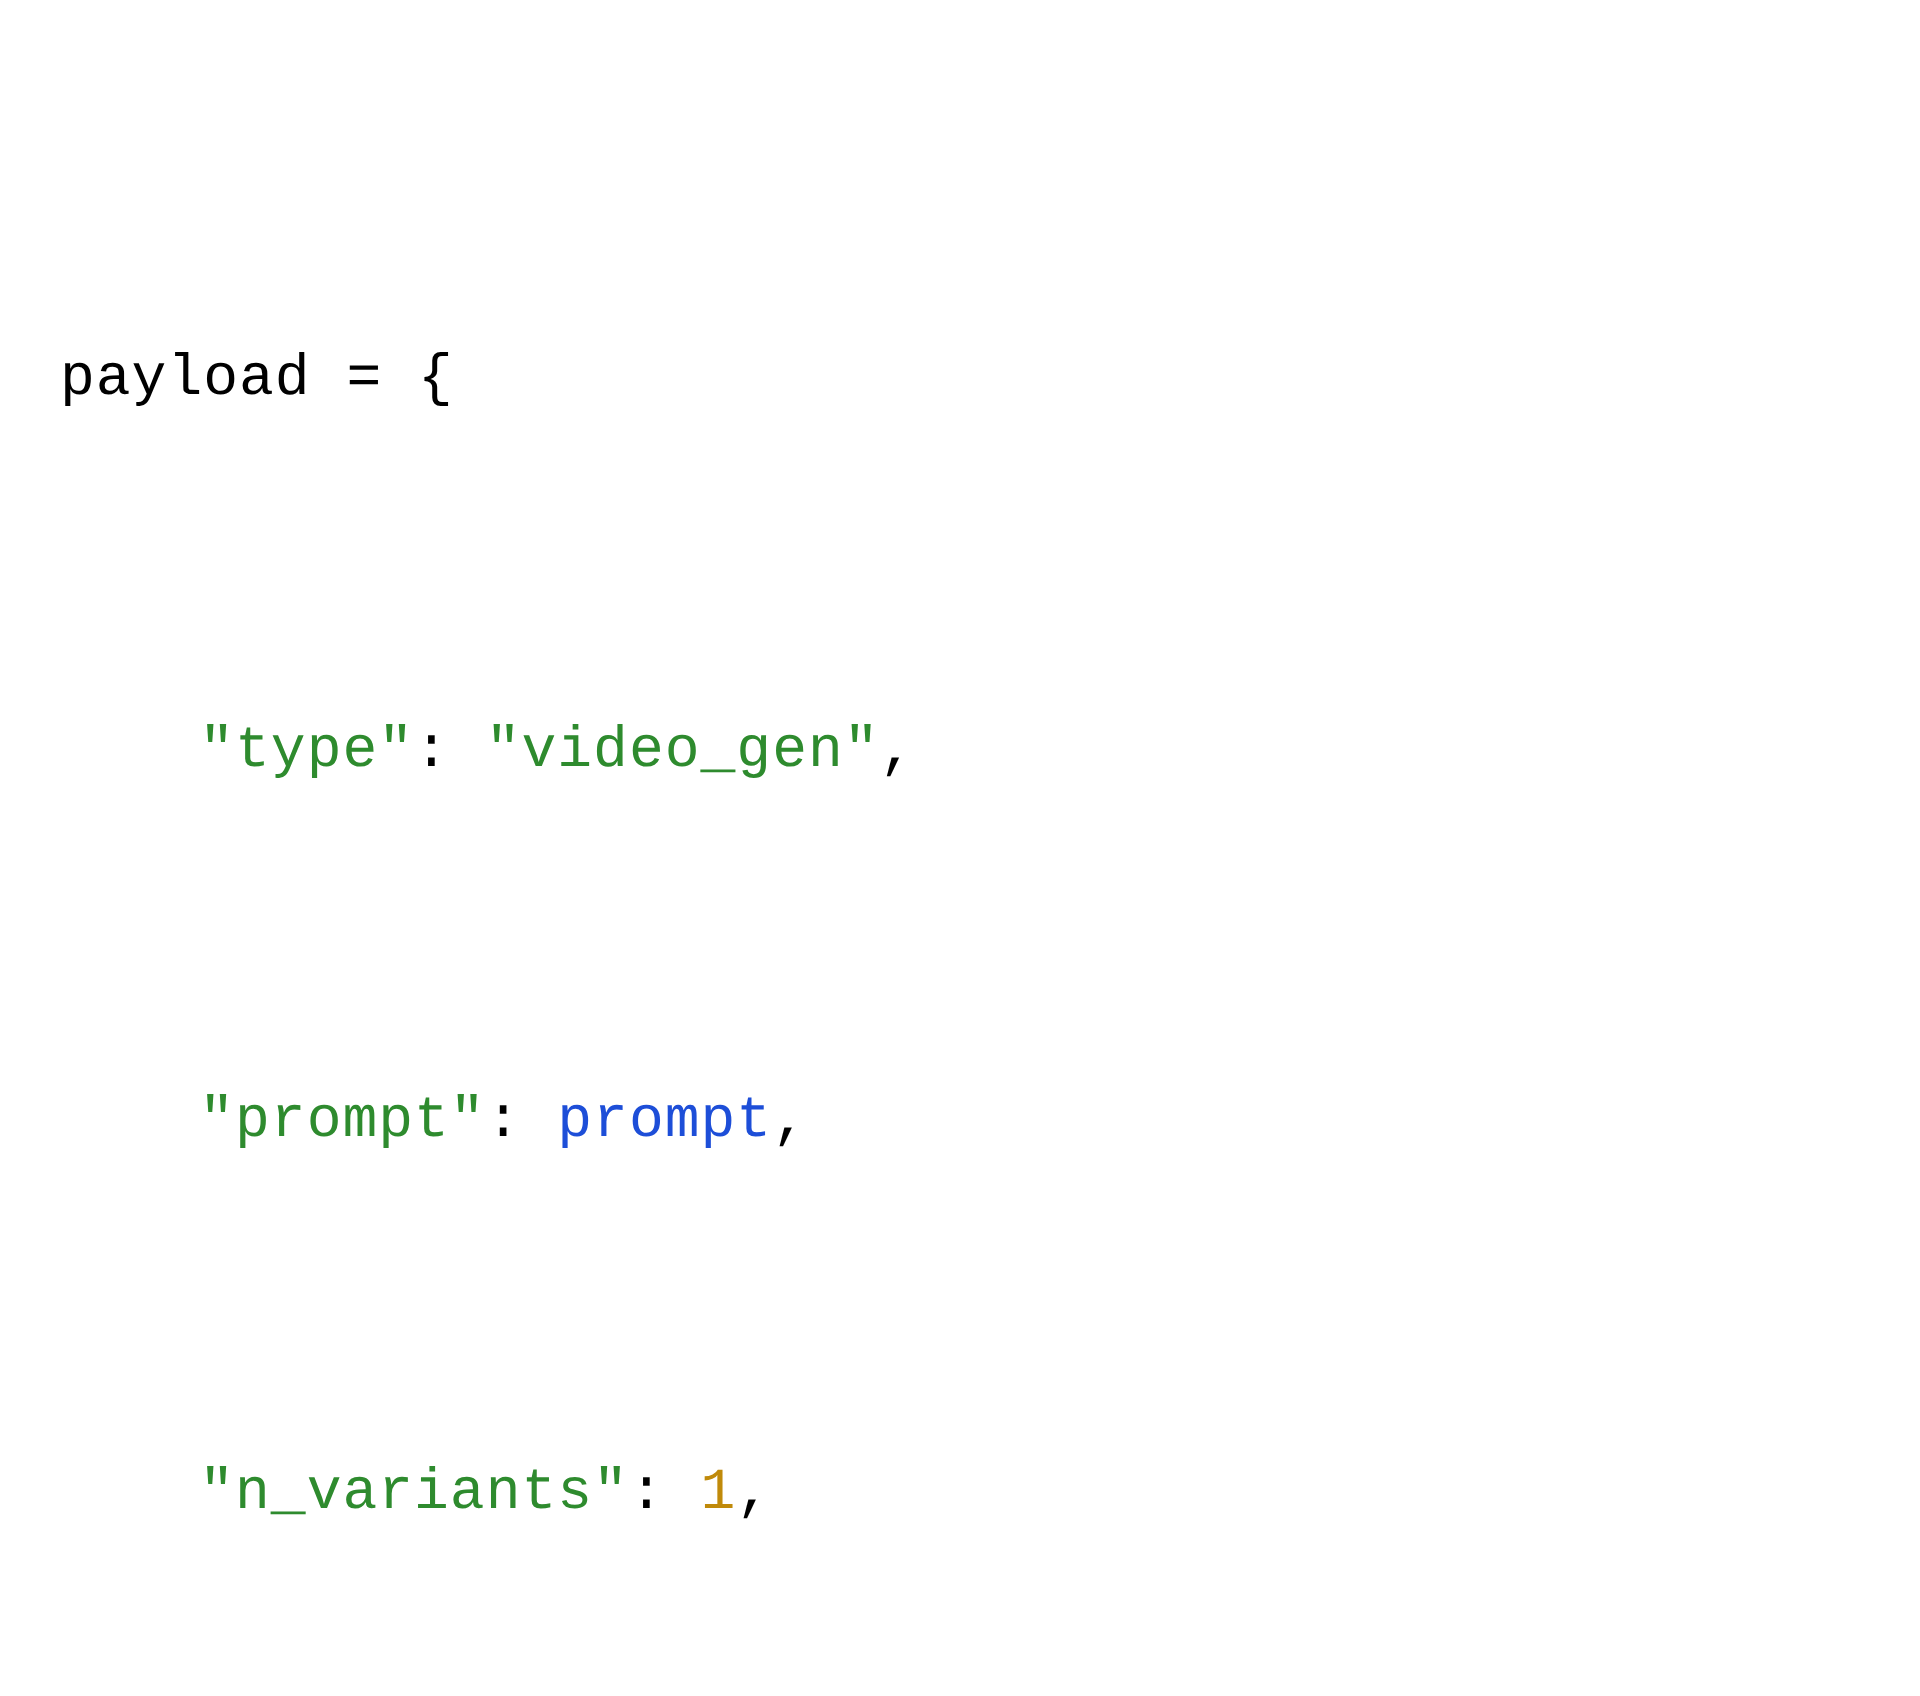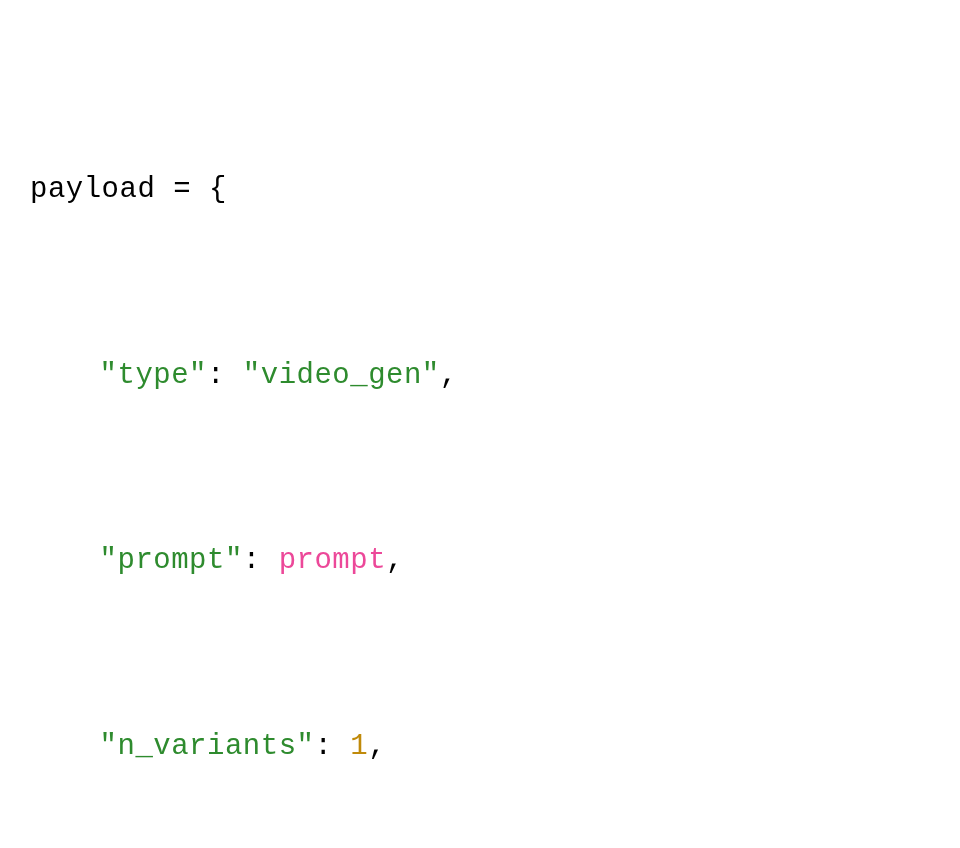--- a/index.html
+++ b/index.html
@@ -23,21 +23,21 @@
       white-space: pre;
       position: relative;
     }
     .indent {
       display: inline-block;
       width: 4ch;
     }
     .tok-default { color: #000000; }
     .tok-string  { color: #2e8b2e; }
     .tok-number  { color: #c08a0a; }
-    .tok-ident   { color: #ec4899; }
+    .tok-ident   { color: #1d4ed8; }
     .tok-punct   { color: #000000; }
 
     .line {
       position: relative;
       min-height: 1.6em;
     }
   </style>
 </head>
 <body>
 

